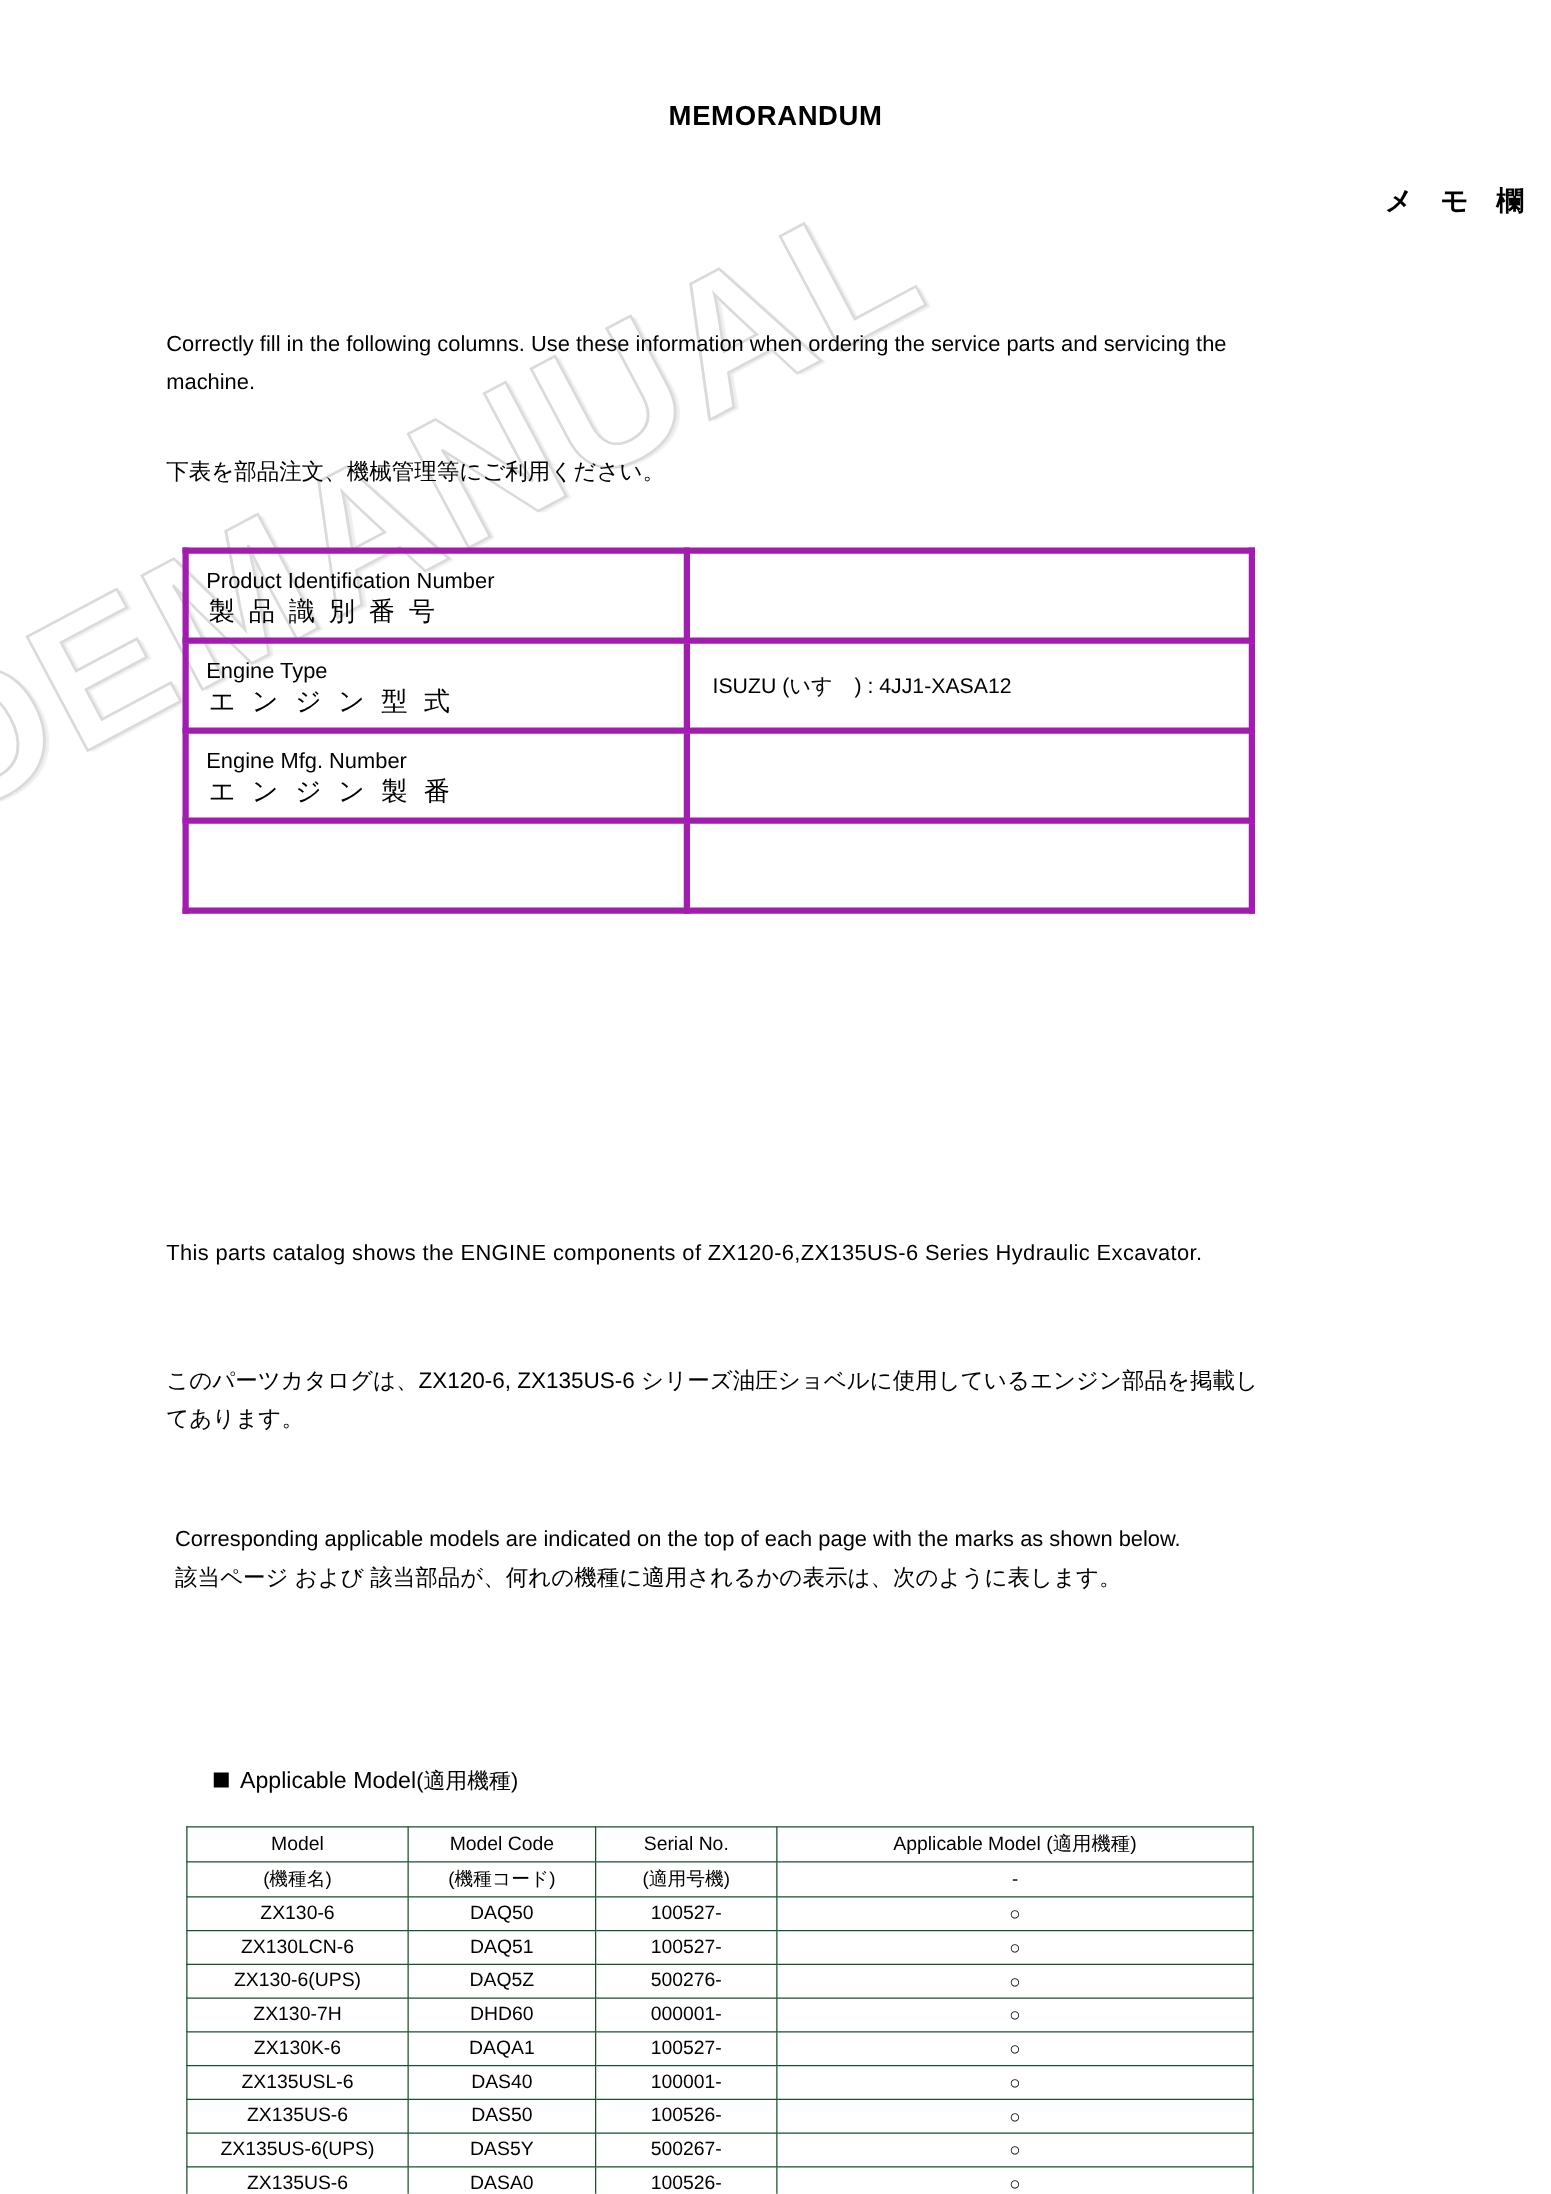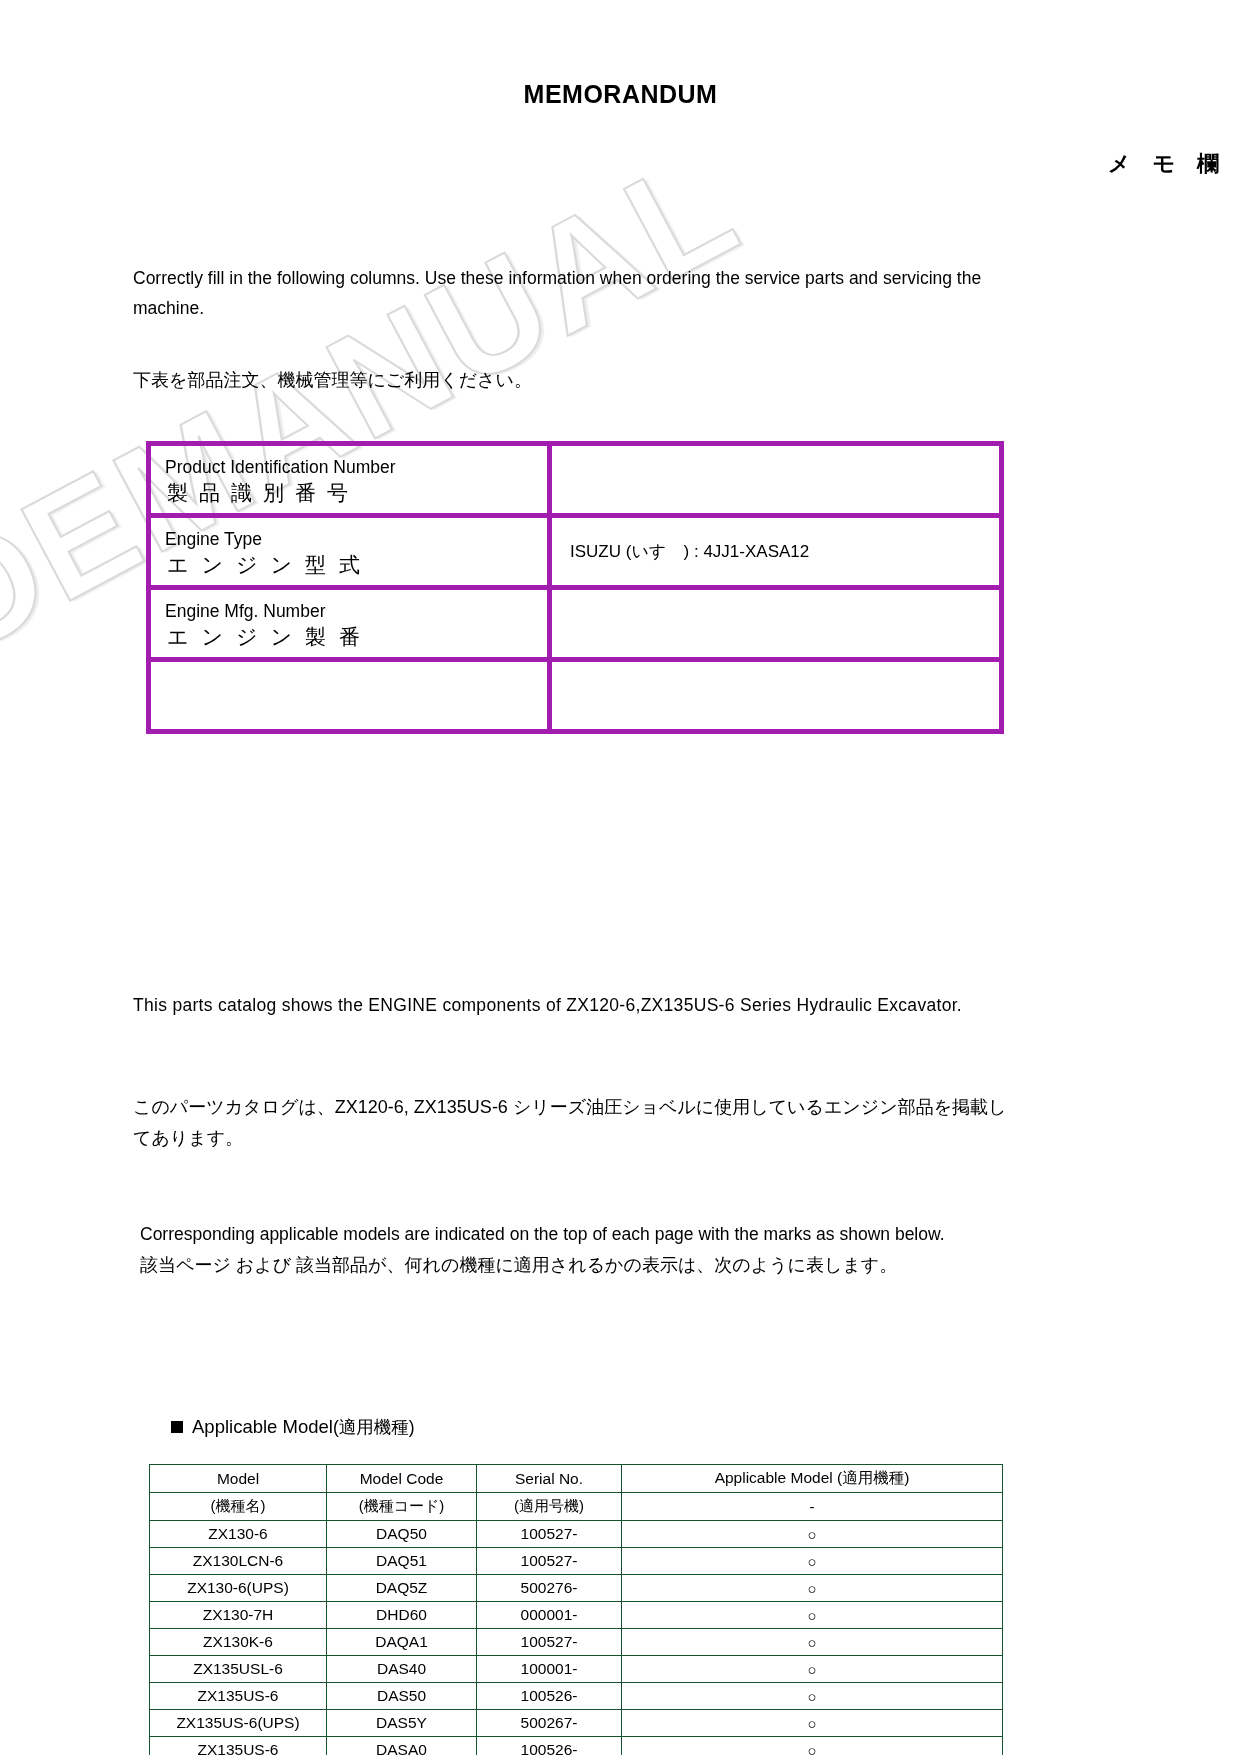--- a/index.html
+++ b/index.html
@@ -52,21 +52,21 @@
     opacity: 0.95;
   }
 
   
   .title-en {
     position: absolute;
     top: 80px;
     left: 0;
     width: 1241px;
     text-align: center;
-    font-size: 25px;
+    font-size: 22px;
     font-weight: bold;
     letter-spacing: 0.5px;
   }
   .title-jp {
     position: absolute;
     top: 120px;
     left: 0;
     width: 1241px;
     text-align: right;
     font-size: 22px;

